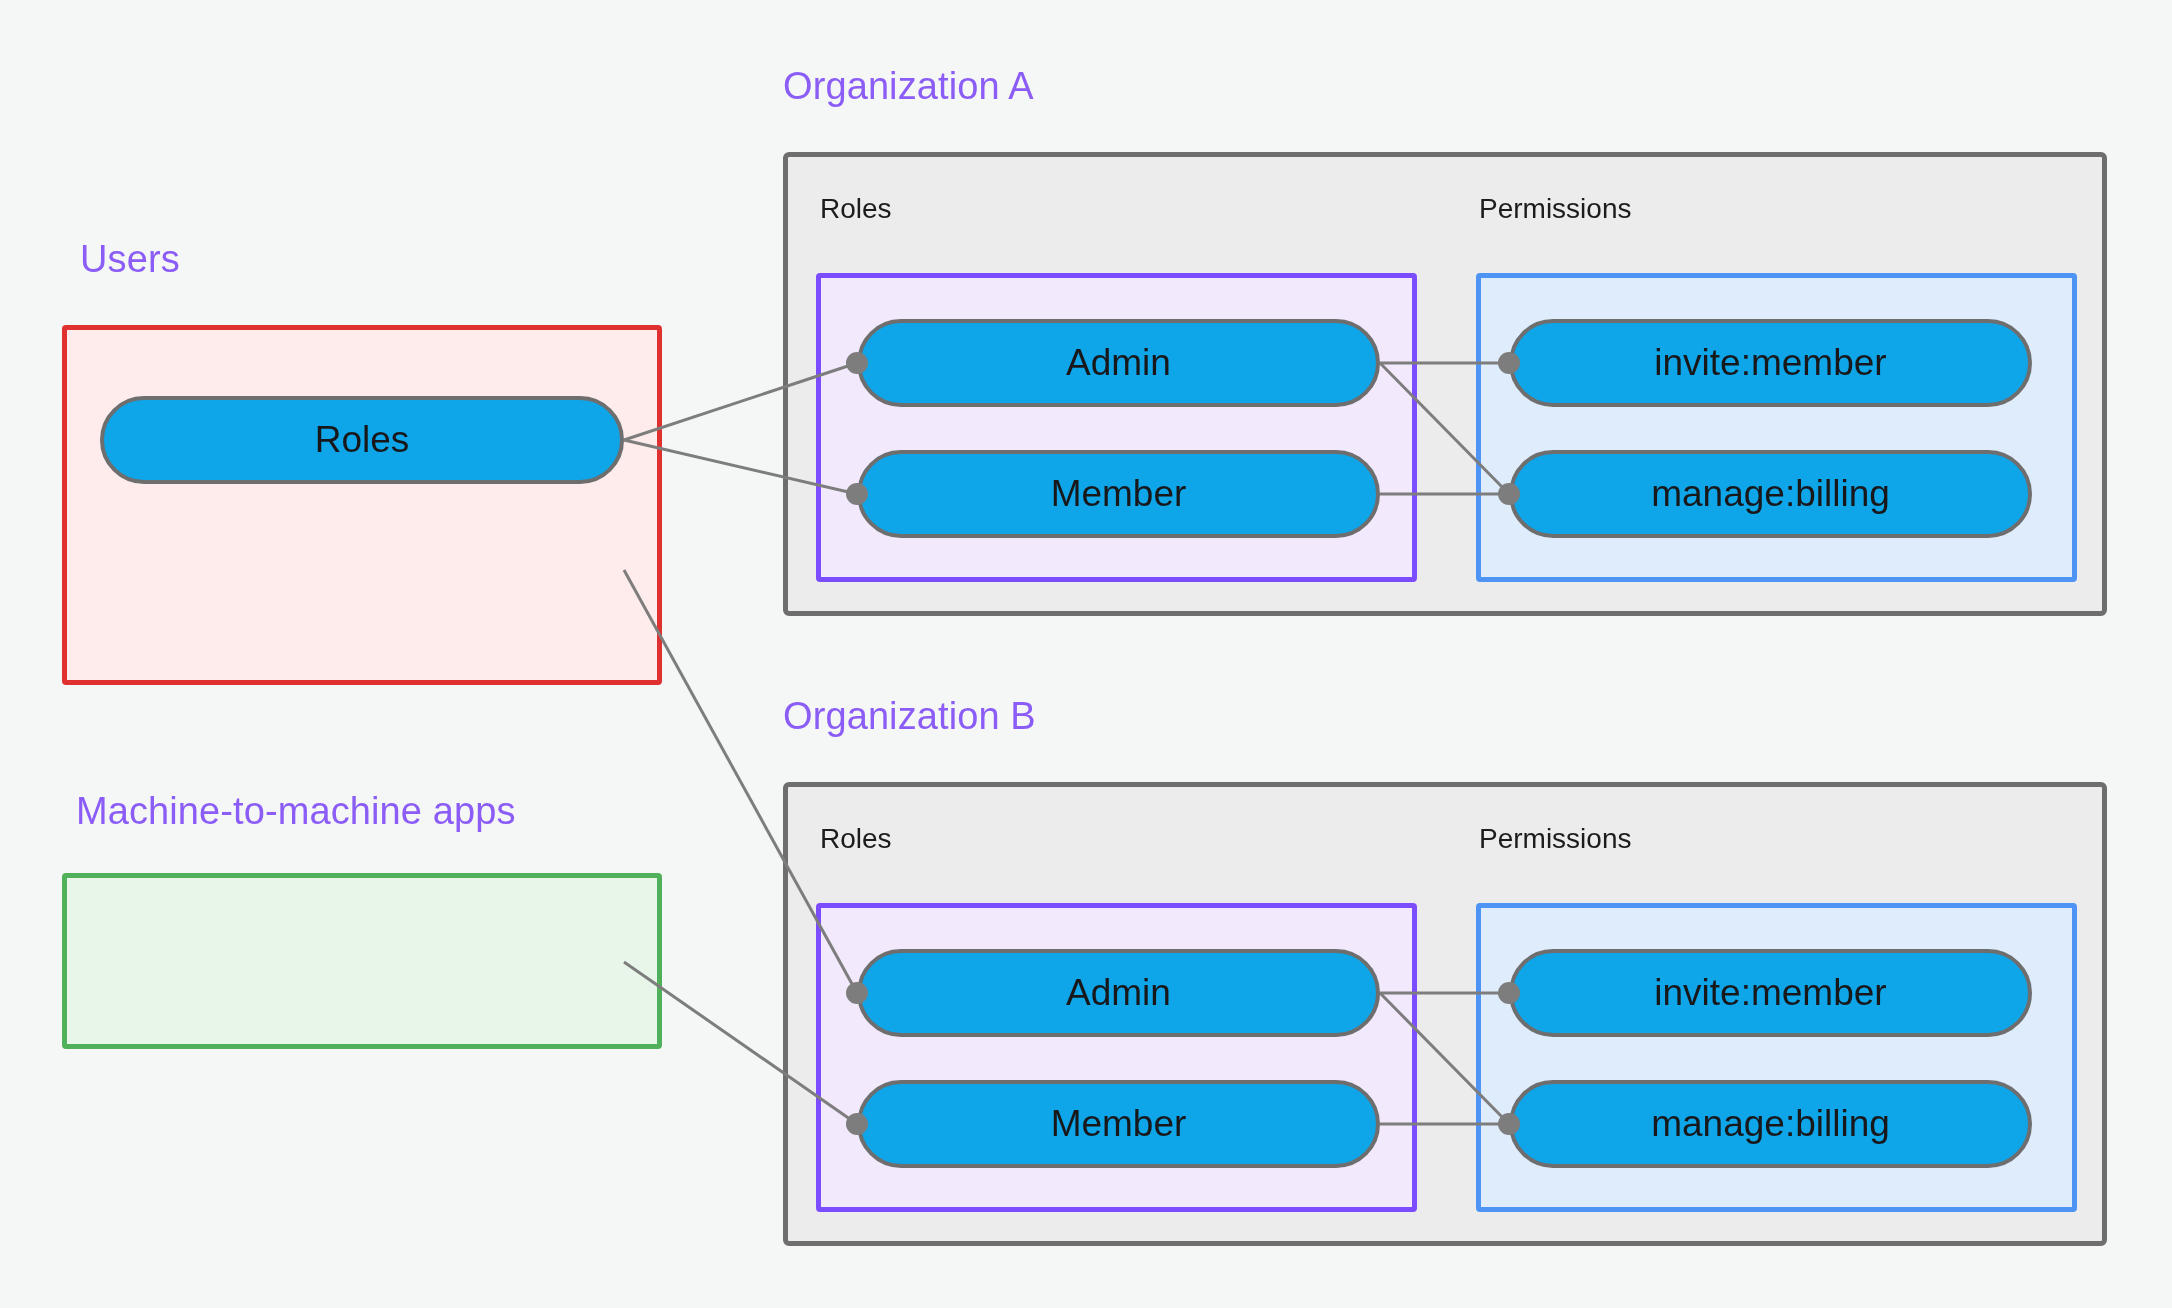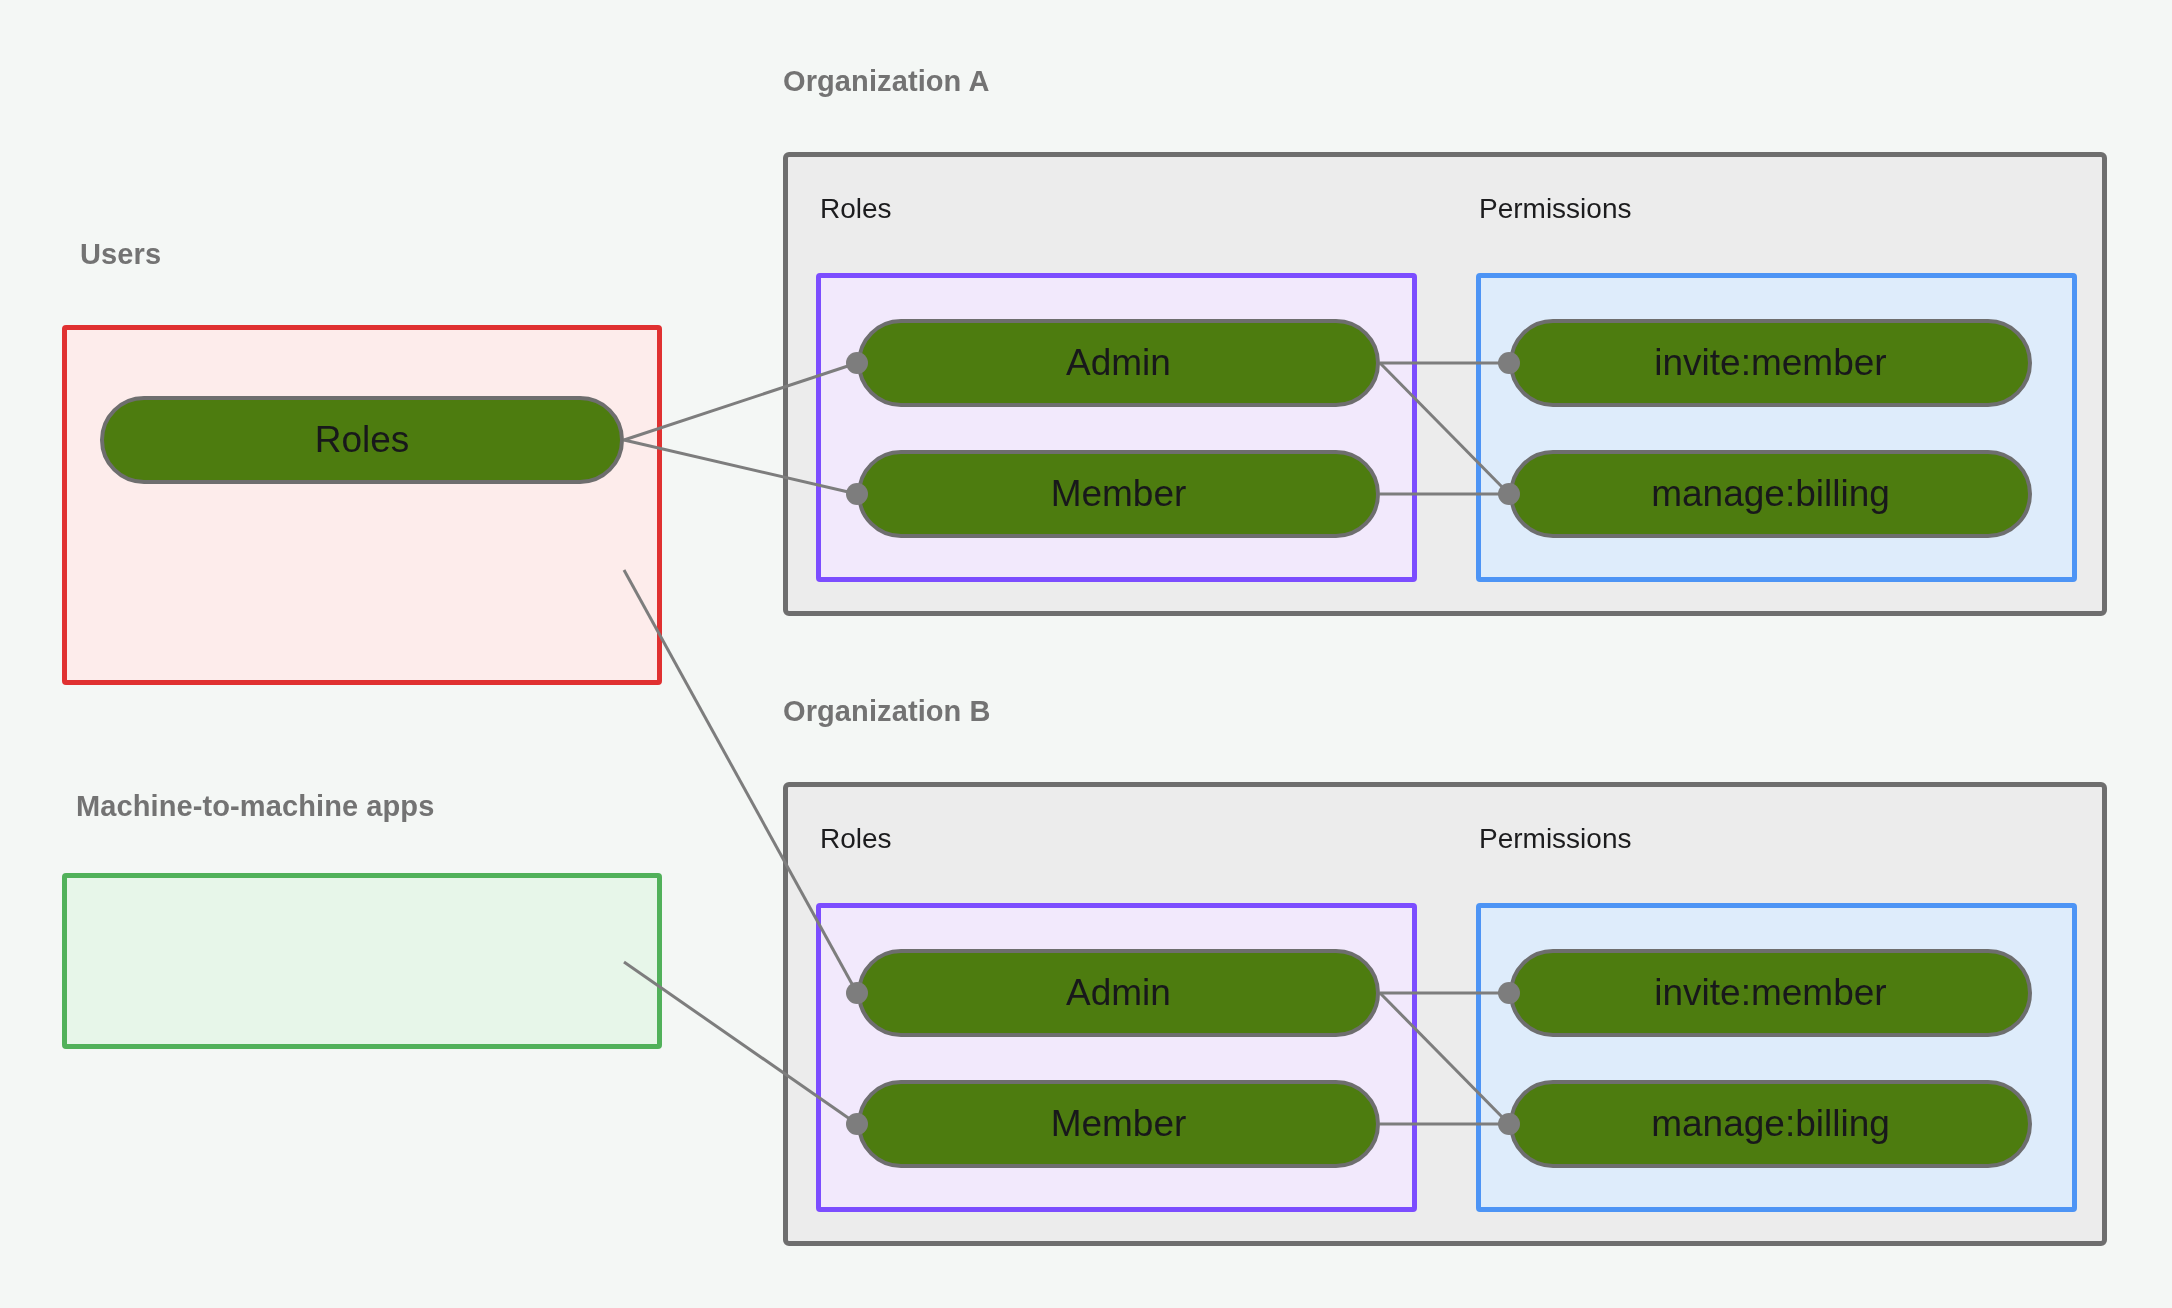--- a/index.html
+++ b/index.html
@@ -26,23 +26,23 @@
     left: 0; top: 0;
     width: 2172px;
     height: 1308px;
     pointer-events: none;
     z-index: 5;
   }
 
   
   .caption {
     position: absolute;
-    font-size: 29px;
-    font-weight: 700;
-    color: #737373;
+    font-size: 38px;
+    font-weight: 400;
+    color: #8b5cf6;
     letter-spacing: 0.1px;
     white-space: nowrap;
     z-index: 8;
   }
 
   
   .group-box {
     position: absolute;
     box-sizing: border-box;
     z-index: 2;
@@ -88,21 +88,21 @@
     font-size: 28px;
     color: #1c1c1e;
     white-space: nowrap;
     z-index: 4;
   }
 
   
   .pill {
     position: absolute;
     box-sizing: border-box;
-    background: #4d7c0f;
+    background: #0ea5e9;
     border: 4px solid #6e6e6e;
     border-radius: 999px;
     display: flex;
     align-items: center;
     justify-content: center;
     font-size: 37px;
     color: #18181b;
     z-index: 7;
     white-space: nowrap;
   }

